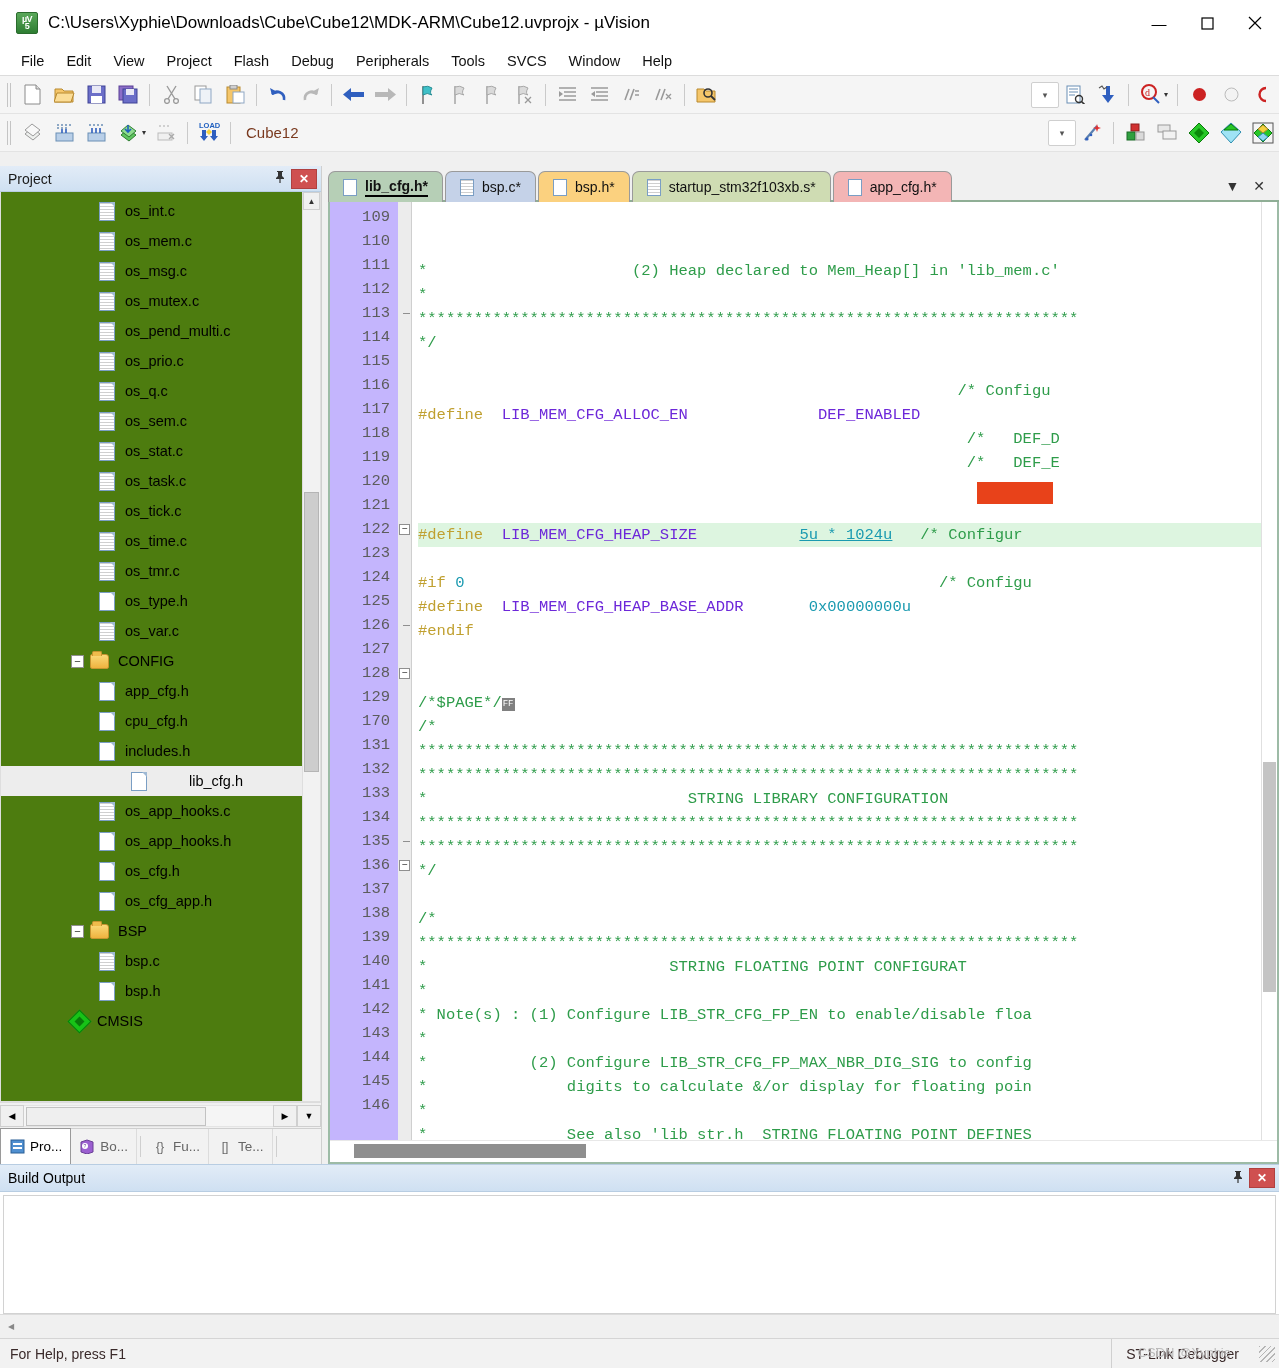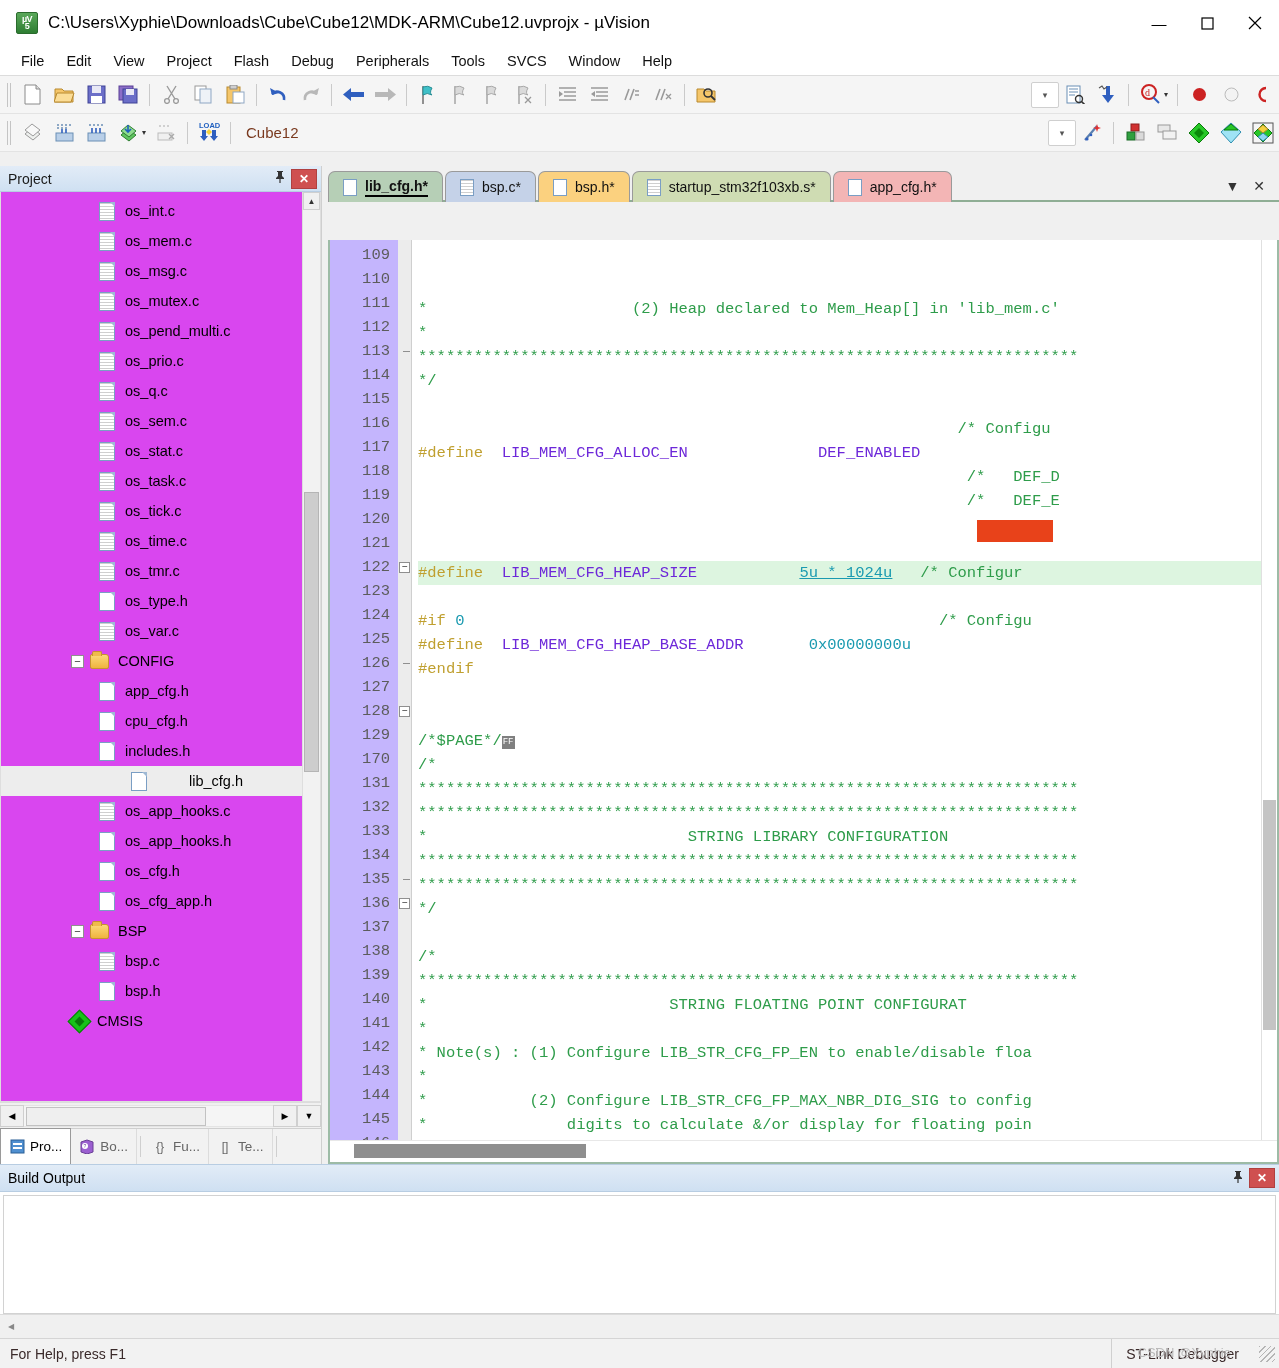--- a/index.html
+++ b/index.html
@@ -83,21 +83,21 @@
     display:flex; align-items:center; border-bottom:1px solid #b8cde2;
     font-size:14px; color:#1a1a1a; padding-left:8px;
   }
   .panel-head .ph-title { flex:1; }
   .ph-pin { width:22px; text-align:center; font-size:13px; color:#333; }
   .ph-close {
     width:26px; height:20px; margin-right:4px; background:#cf5050; color:#fff;
     display:flex; align-items:center; justify-content:center;
     font-size:12px; font-weight:bold; border:1px solid #b04040;
   }
-  .tree-wrap { flex:1; position:relative; overflow:hidden; background:#d946ef;
+  .tree-wrap { flex:1; position:relative; overflow:hidden; background:#4d7c0f;
      border:1px solid #dedede; border-top:none;padding-left:44px; }
   .tree { position:absolute; top:4px; left:0; right:18px; bottom:0;
     font-size:14.5px; color:#000; }
   .trow { height:30px; display:flex; align-items:center; white-space:nowrap; }
   .trow.sel { background:#ededed;gap:32px; }
   .tindent { display:inline-block; }
   .texp {
     width:13px; height:13px; border:1px solid #8f8f8f; background:#fff;
     display:inline-flex; align-items:center; justify-content:center;
     font-size:11px; line-height:9px; color:#333; margin-right:6px; flex:none;
@@ -159,21 +159,21 @@
     color:#666; border-right:1px solid #dcdcdc;
   }
   .btab.active { background:#fff; color:#000; border:1px solid #9a9a9a; border-bottom:none;
      margin-top:-1px; font-weight:normal; }
   .btab-sep { width:1px; background:#cfcfcf; margin:7px 3px; }
   .bt-ico { width:16px; height:16px; display:flex; align-items:center; justify-content:center;
      font-size:12px; }
 
   
   .editorpanel { flex:1; display:flex; flex-direction:column; background:#f0f0f0;
-     padding-left:6px;gap:38px; }
+     padding-left:6px; }
   .tabstrip { height:36px; display:flex; align-items:flex-end; position:relative;
      background:#f0f0f0; }
   .tabstrip::after {
     content:""; position:absolute; left:0; right:0; bottom:0; height:2px; background:#8fae95;
   }
   .etab {
     height:31px; display:flex; align-items:center; gap:8px; padding:0 14px;
     font-size:14px; border-radius:7px 7px 0 0; position:relative; z-index:2;
     border:1px solid #9a9a9a; border-bottom:none; margin-right:2px;
     color:#111; white-space:nowrap; cursor:default;

